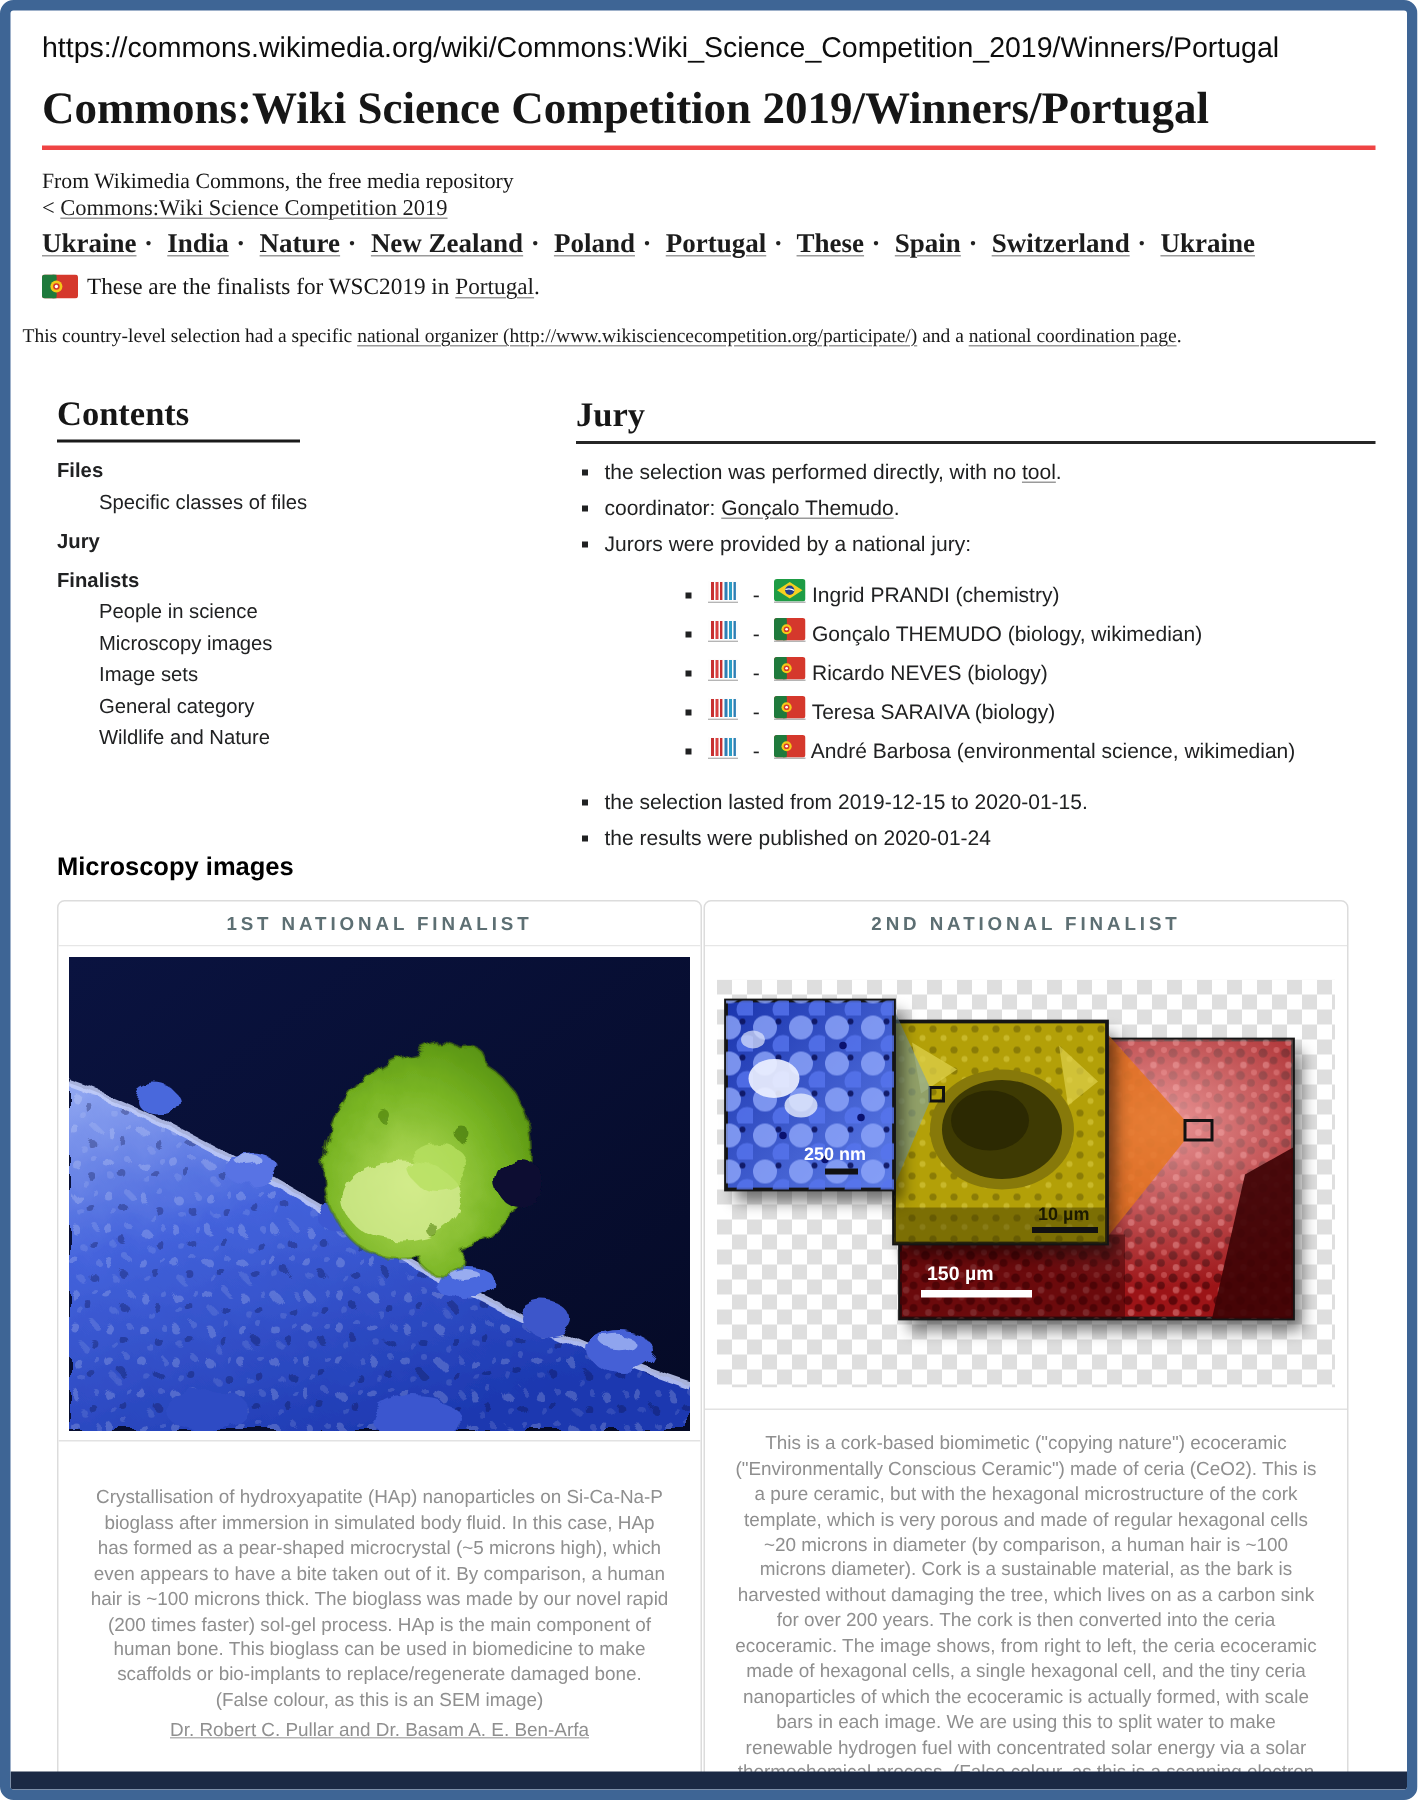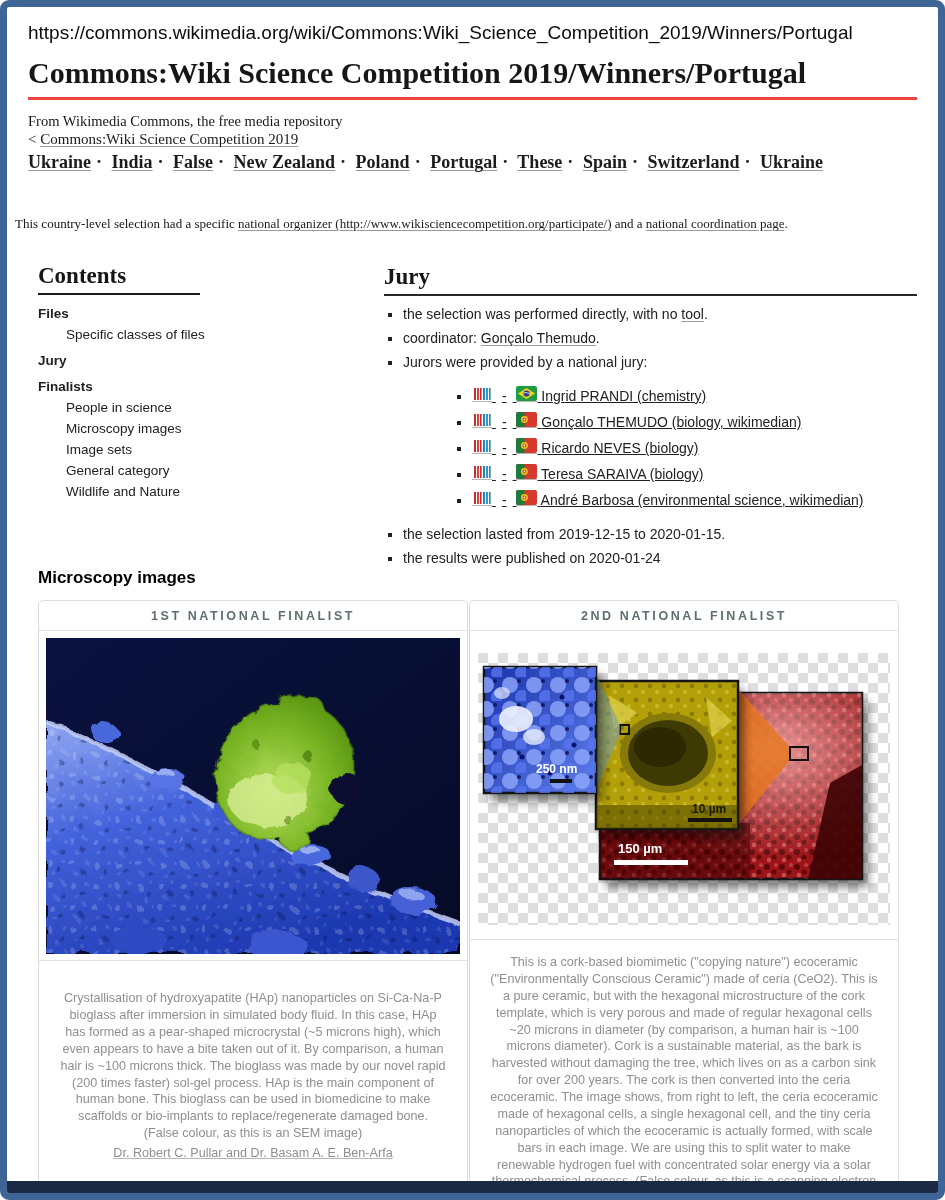--- a/index.html
+++ b/index.html
@@ -25,21 +25,21 @@
   .toc{left:31px;top:256px;width:330px;}
   .toc h2{margin:0 0 10px 0;font-size:23px;font-weight:700;border-bottom:2px solid #1a1a1a;padding-bottom:4px;width:162px;}
   .toc .grp{font-family:"Liberation Sans",sans-serif;font-size:13.5px;font-weight:700;color:#202122;margin-top:11px;cursor:pointer;}
   .toc .sub{font-family:"Liberation Sans",sans-serif;font-size:13.5px;color:#202122;margin:6px 0 0 28px;cursor:pointer;}
 
   .jury{left:377px;top:257px;width:533px;}
   .jury h2{margin:0 0 10px 0;font-size:23px;font-weight:700;border-bottom:2px solid #262626;padding-bottom:4px;}
   .jury ul{list-style:square;margin:0;padding-left:19px;font-family:"Liberation Sans",sans-serif;font-size:14px;color:#202122;}
   .jury ul li{margin-bottom:8px;}
   .jurors{margin:16px 0 16px 50px !important;}
-  .jurors li{margin-bottom:13px;text-decoration:underline;}
+  .jurors li{margin-bottom:13px;}
   .tail{margin-top:18px !important;}
   .icon-link{display:inline-block;border-bottom:1px solid #b5b5b5;line-height:0;cursor:pointer;}
   .sep{margin:0 6px;}
 
   .section-head{left:31px;top:561px;font-family:"Liberation Sans",sans-serif;font-size:17px;font-weight:700;color:#000;}
 
   .cards{left:31px;top:593px;display:flex;gap:1px;}
   .card{width:430px;height:592px;box-sizing:border-box;border:1px solid #dcdcdc;border-radius:5px;background:#fff;display:flex;flex-direction:column;overflow:hidden;}
   .card-head{padding:8px 0 7px 0;text-align:center;border-bottom:1px solid #e6e6e6;
     font-family:"Liberation Sans",sans-serif;font-size:12.5px;font-weight:600;letter-spacing:2.6px;color:#5d6f73;}
@@ -65,30 +65,40 @@
   <div class="abs tagline">From Wikimedia Commons, the free media repository</div>
 
   <div class="abs breadcrumb">
     <span>&lt;</span>
     <span class="link">Commons:Wiki Science Competition 2019</span>
   </div>
 
   <div class="abs countries">
     <span class="link">Ukraine</span><span class="dot">·</span>
     <span class="link">India</span><span class="dot">·</span>
-    <span class="link">False</span><span class="dot">·</span>
+    <span class="link">Nature</span><span class="dot">·</span>
     <span class="link">New Zealand</span><span class="dot">·</span>
     <span class="link">Poland</span><span class="dot">·</span>
     <span class="link">Portugal</span><span class="dot">·</span>
     <span class="link">These</span><span class="dot">·</span>
     <span class="link">Spain</span><span class="dot">·</span>
     <span class="link">Switzerland</span><span class="dot">·</span>
     <span class="link">Ukraine</span>
   </div>
 
+  <div class="abs intro-line">
+    <span class="flag-inline"><svg width="24" height="16" viewBox="0 0 24 16">
+          <rect width="24" height="16" rx="2" fill="#d5382c"></rect>
+          <rect width="9.6" height="16" rx="2" fill="#1f7a3c"></rect>
+          <rect x="7" width="2.6" height="16" fill="#1f7a3c"></rect>
+          <circle cx="9.6" cy="8" r="4" fill="#f5c818"></circle>
+          <circle cx="9.6" cy="8" r="2.2" fill="#d5382c"></circle>
+          <circle cx="9.6" cy="8" r="1.1" fill="#fff"></circle>
+        </svg></span><span>These are the finalists for WSC2019 in </span><span class="link">Portugal</span><span>.</span>
+  </div>
 
   <div class="abs org-line">
     <span>This country-level selection had a specific </span><span class="link">national organizer (http://www.wikisciencecompetition.org/participate/)</span><span> and a </span><span class="link">national coordination page</span><span>.</span>
   </div>
 
   <div class="abs toc">
     <h2>Contents</h2>
     <div class="grp">Files</div>
     <div class="sub">Specific classes of files</div>
     <div class="grp">Jury</div>

